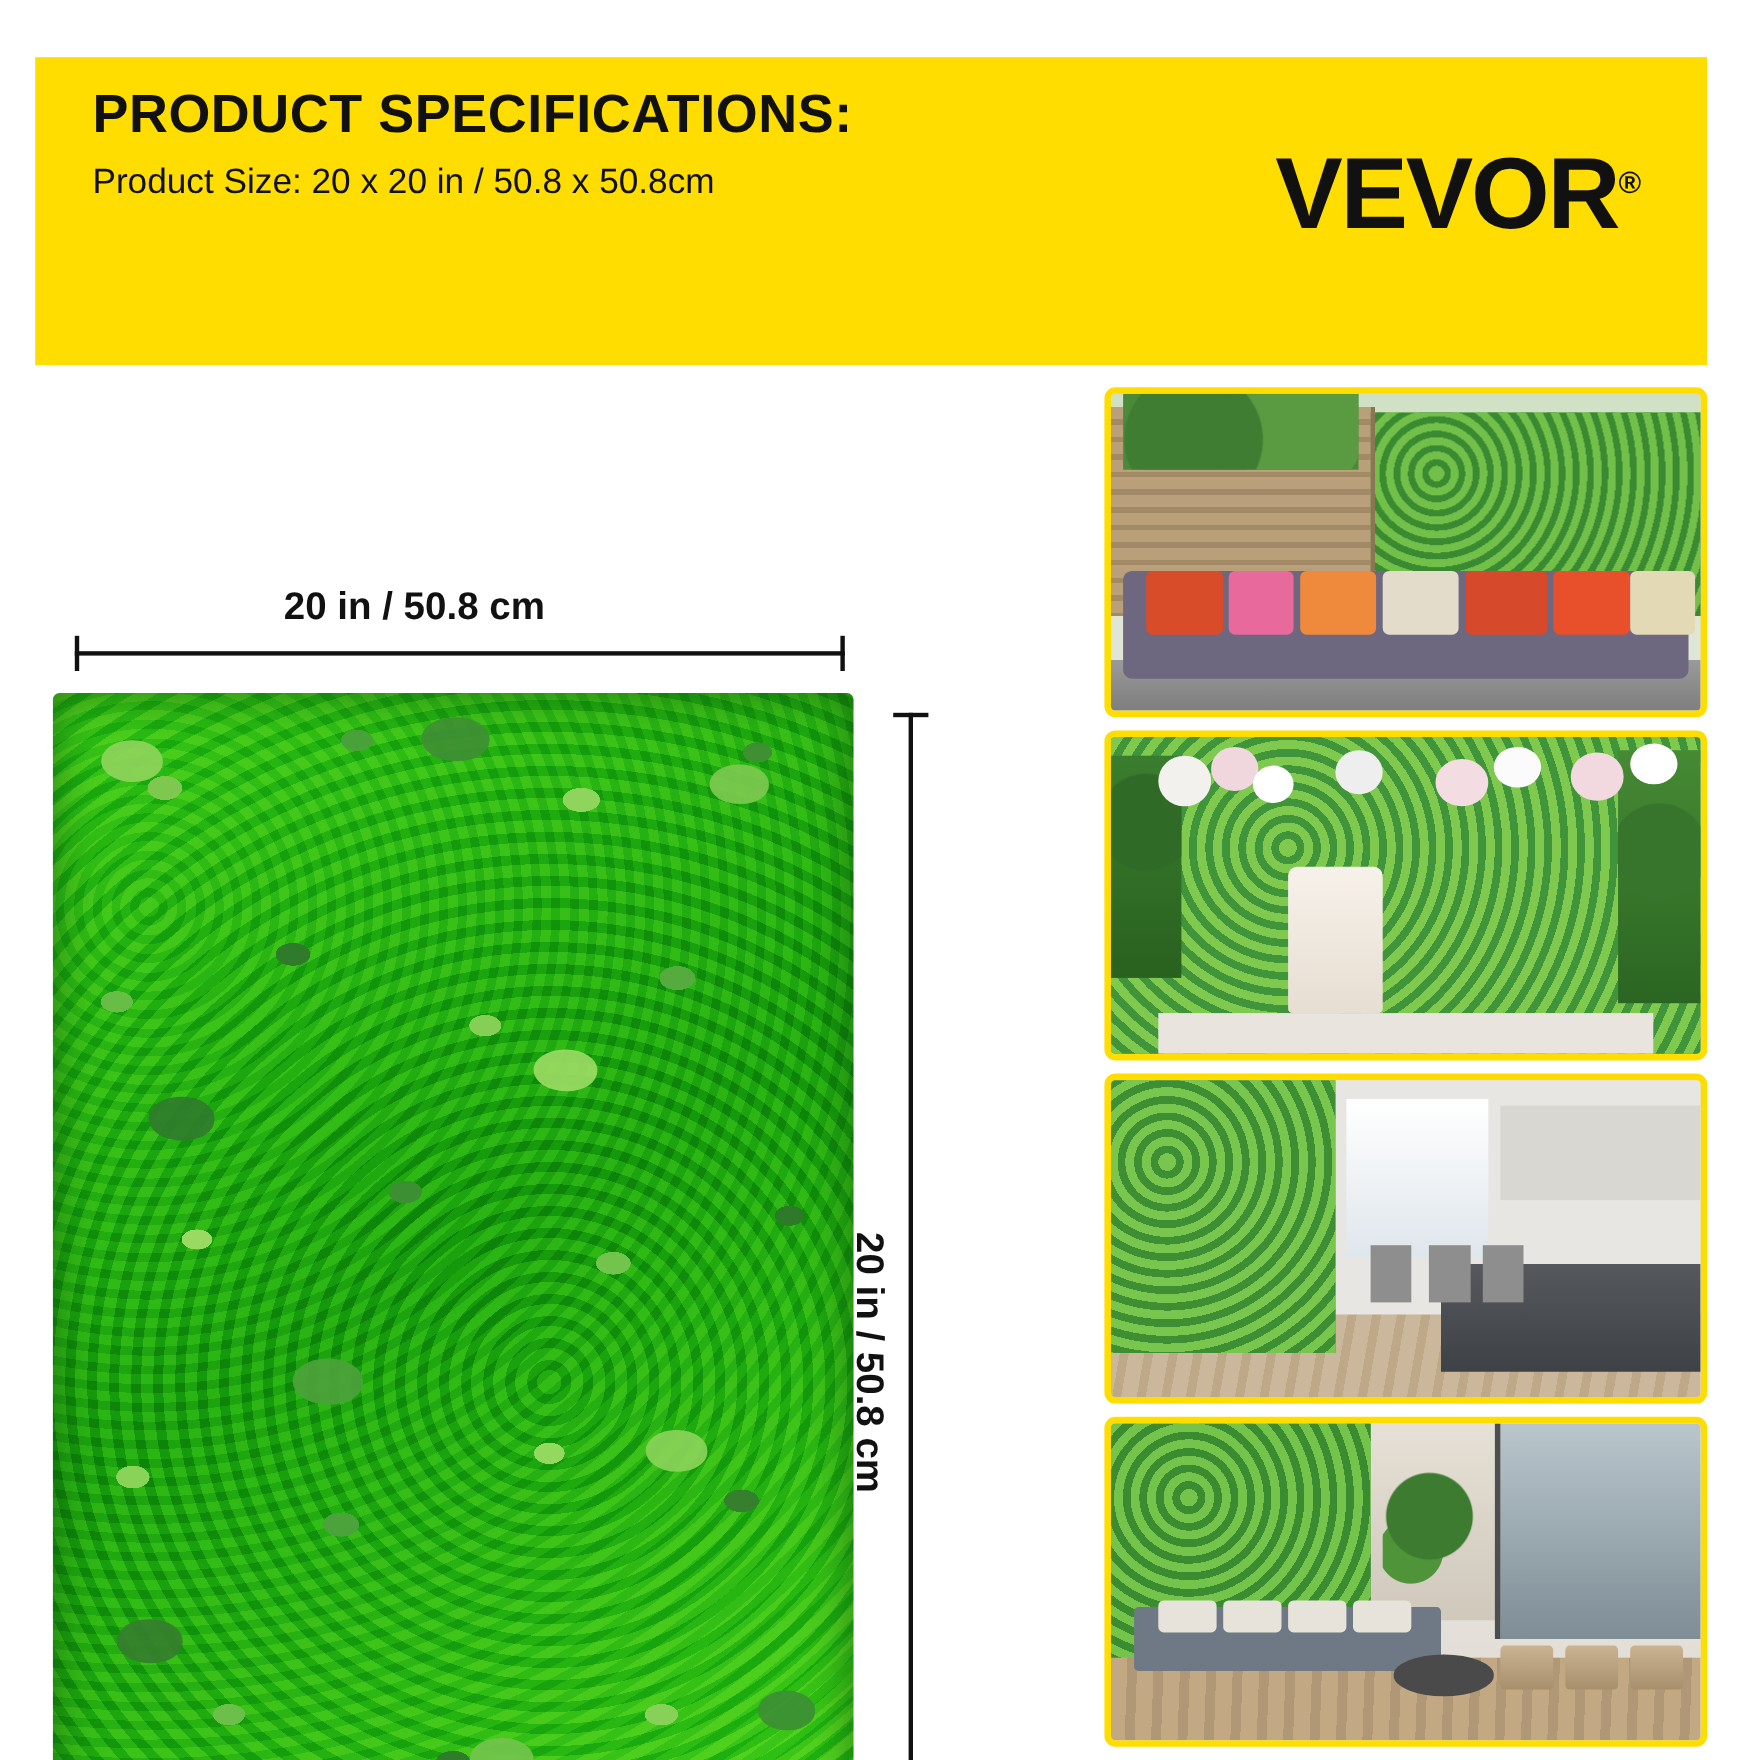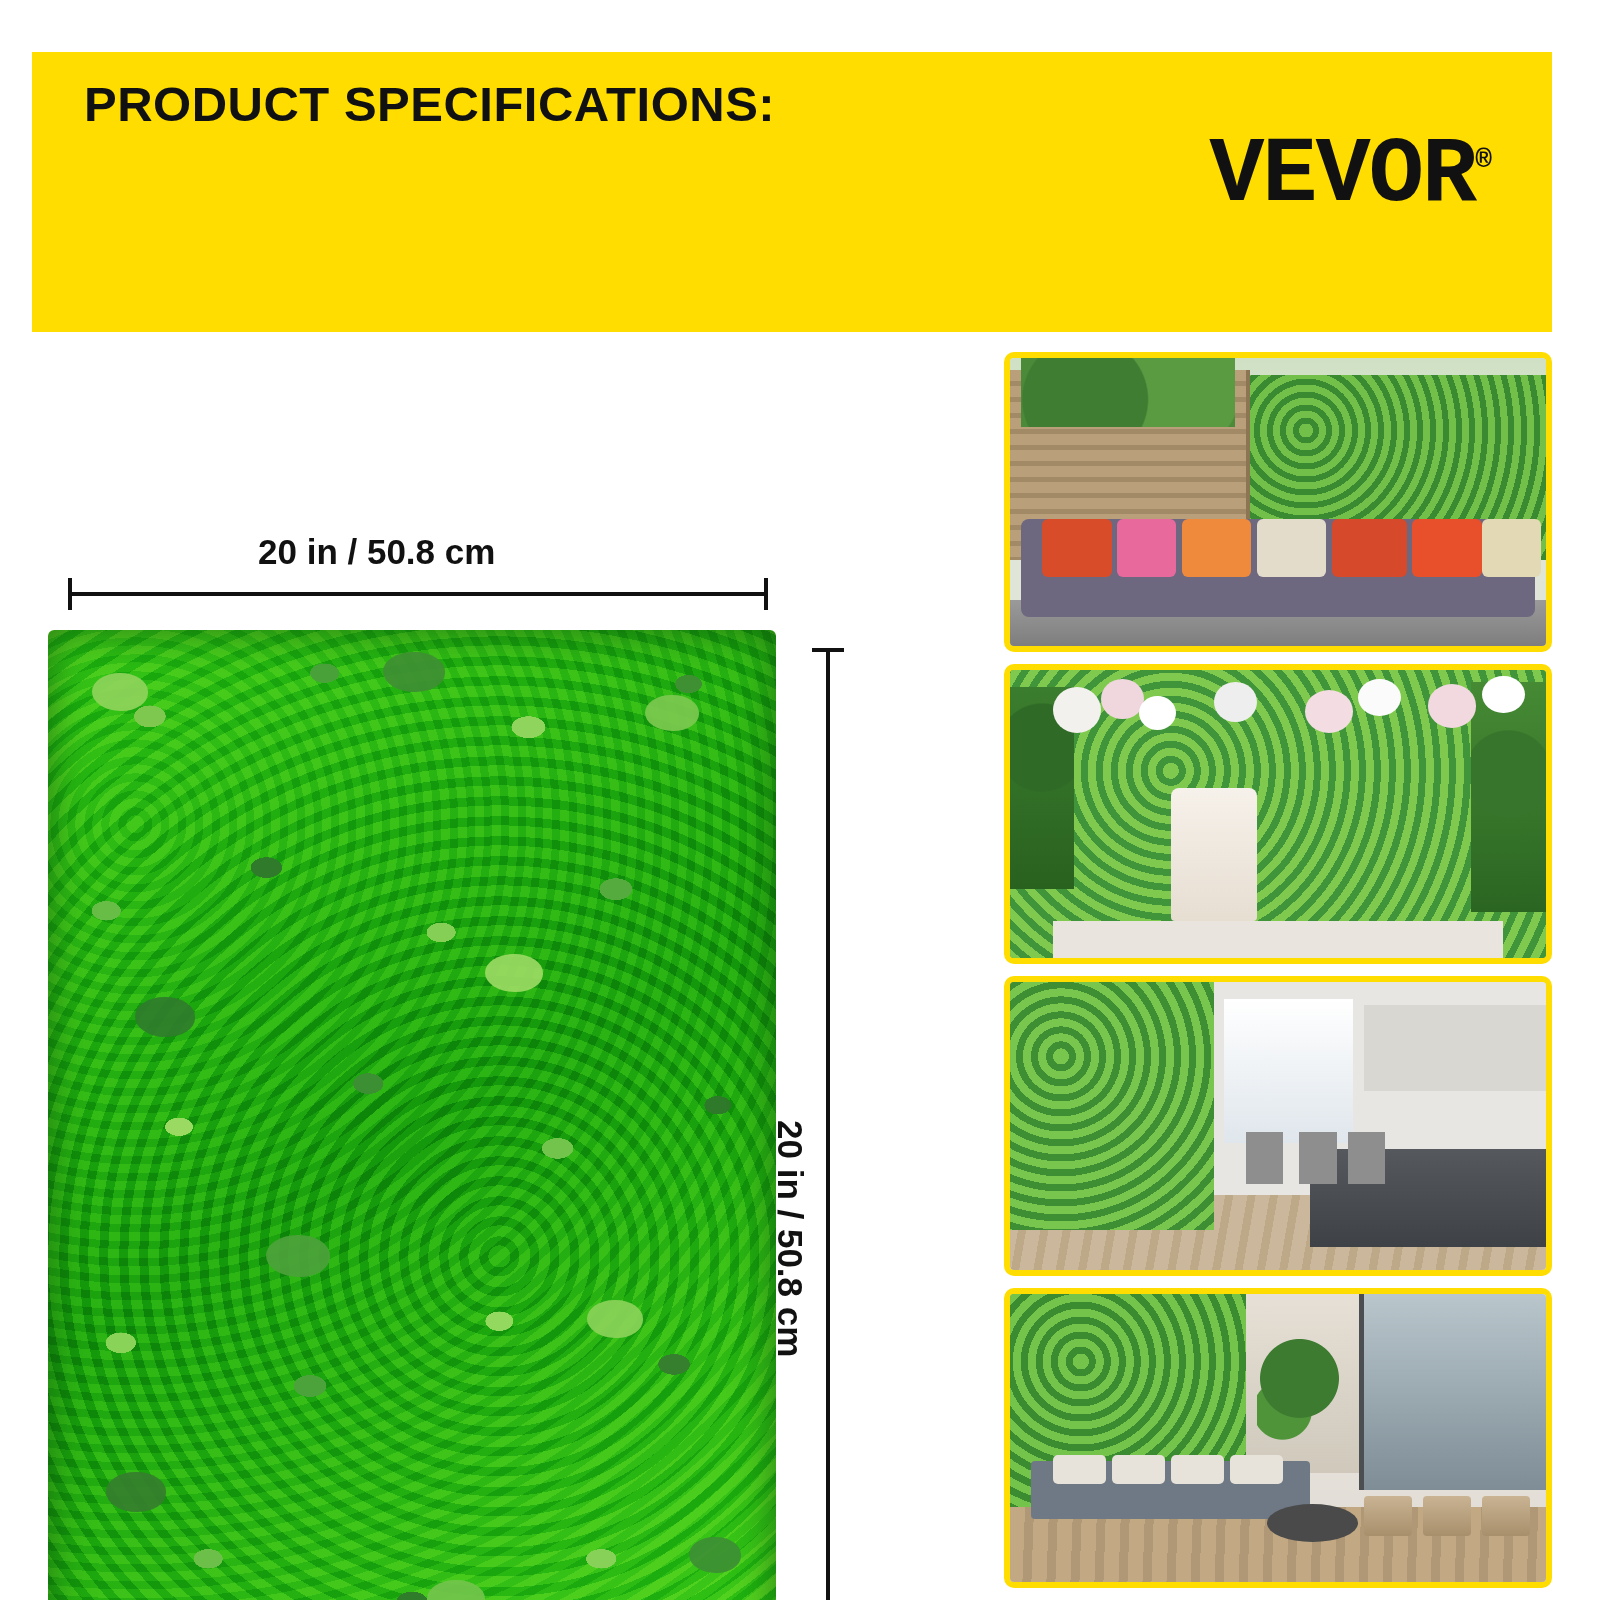--- a/index.html
+++ b/index.html
@@ -42,21 +42,21 @@
   }
   .brand {
     position: absolute;
     right: 60px;
     top: 78px;
     font-size: 92px;
     font-weight: bold;
     letter-spacing: -2px;
     color: #111111;
     line-height: 1;
-    font-family: Liberation Mono, monospace;
+    font-family: Liberation Sans, sans-serif;
   }
   .brand .reg {
     font-size: 28px;
     vertical-align: super;
     letter-spacing: 0;
   }
 
   
   .product-area {
     position: absolute;
@@ -276,20 +276,21 @@
                 background:#4a4a4a; border-radius:50%; }
   .s4-tree { position:absolute; left:46%; top:14%; width:16%; height:44%;
              background:radial-gradient(circle at 50% 35%, #3d7c30 0 42%, transparent 43%),
                         radial-gradient(circle at 30% 60%, #4f9439 0 30%, transparent 31%); }
 </style>
 </head>
 <body>
 
 <div class="header-banner">
   <h1 class="spec-title">PRODUCT SPECIFICATIONS:</h1>
+  <div class="spec-line">Product Size: 20 x 20 in / 50.8 x 50.8cm</div>
   <div class="brand">
     <span>VEVOR</span><span class="reg">®</span>
   </div>
 </div>
 
 <div class="product-area">
 
   <div class="dim-top-label">20 in / 50.8 cm</div>
   <div class="dim-top-line"></div>
 

